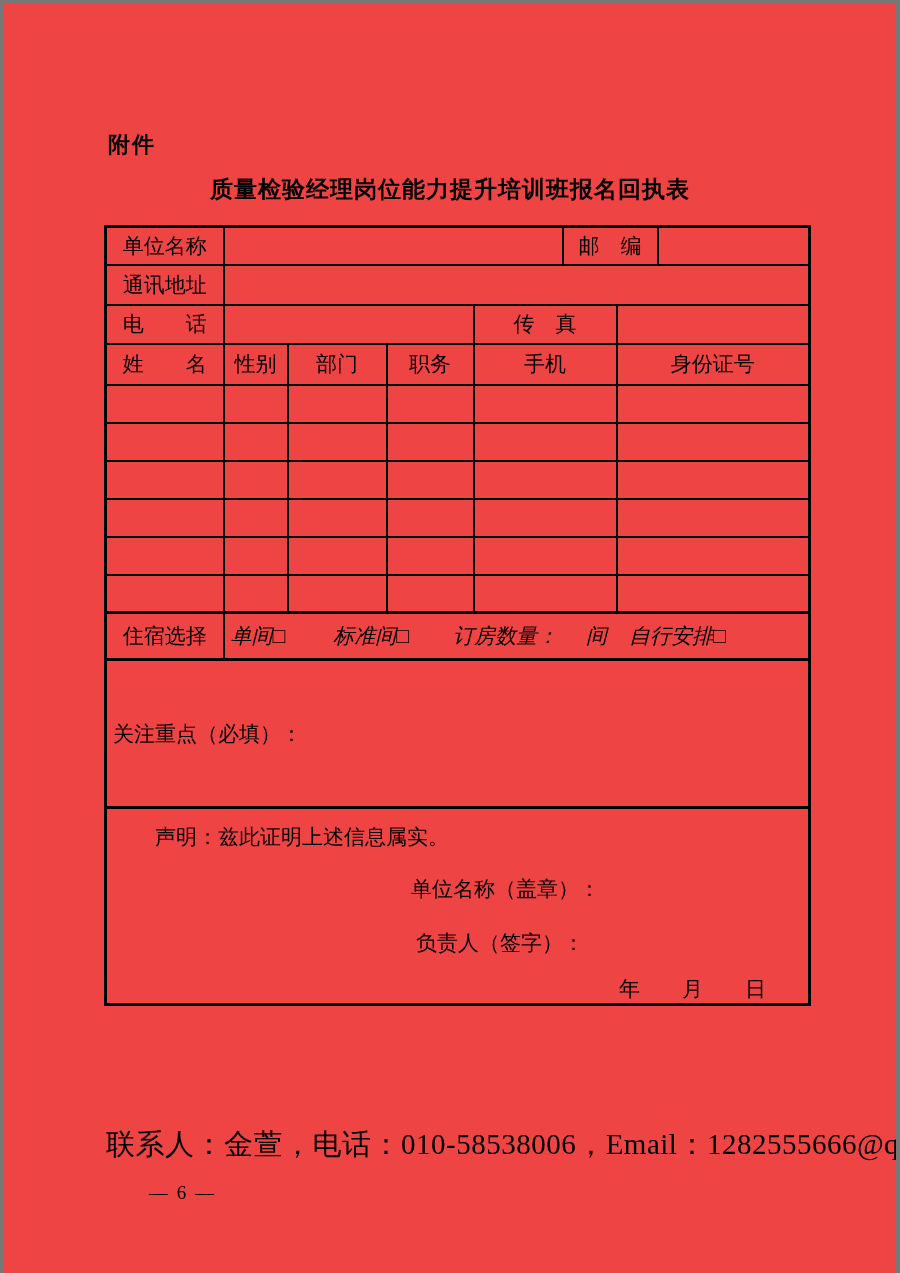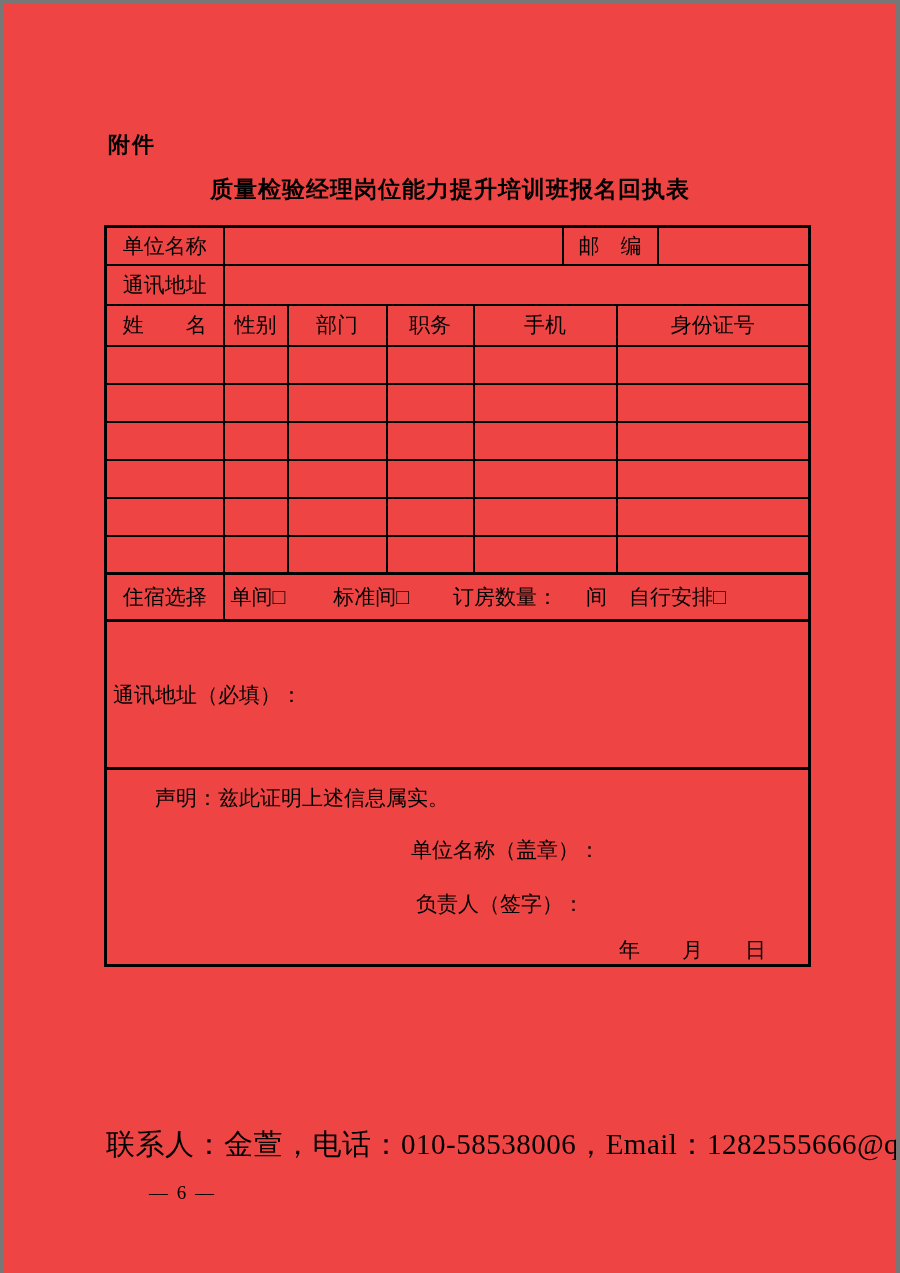--- a/index.html
+++ b/index.html
@@ -41,21 +41,21 @@
   td.mono{font-family:"DejaVu Sans Mono",monospace;font-size:19px;text-align:center;letter-spacing:-1px;}
   tr.r1{height:38px;} tr.r2{height:40px;} tr.r3{height:38px;} tr.r4{height:39px;}
   tr.rhead{height:41px;}
   tr.rempty{height:38px;}
   tr.rremark{height:78px;} tr.raccom{height:47px;}
   tr.rfocus{height:148px;} tr.rdecl{height:186px;}
   tr.thick td{border-top:3px solid #000;}
   td.remark-cell{padding:1px 8px;line-height:37px;}
   .remark-l1{text-indent:2em;white-space:nowrap;}
   .blank{display:inline-block;width:46px;border-bottom:2px solid #000;height:2px;margin:0 2px 3px 2px;}
-  td.accom-cell{padding-left:16px;white-space:nowrap;}
+  td.accom-cell{padding-left:16px;white-space:nowrap;font-style:italic;}
   .opt{display:inline-block;}
   .opt-single{margin-right:48px;}
   .opt-standard{margin-right:44px;}
   .opt-count{margin-right:28px;}
   .opt-unit{margin-right:22px;}
   td.focus-cell{vertical-align:top;padding:8px 10px;}
   td.decl-cell{vertical-align:top;padding:0 10px;}
   .decl-1{margin:14px 0 0 0;text-indent:2em;font-family:Liberation Mono, monospace;}
   .decl-2{margin:24px 0 0 298px;}
   .decl-3{margin:26px 0 0 303px;}
@@ -97,20 +97,26 @@
       <td class="lab" colspan="2">邮　编</td>
       <td class="val"></td>
     </tr>
 
     <tr class="r2">
       <td class="lab">通讯地址</td>
       <td class="val" colspan="7"></td>
     </tr>
 
 
+    <tr class="r4">
+      <td class="lab">电　　话</td>
+      <td class="val" colspan="3"></td>
+      <td class="lab" colspan="2">传　真</td>
+      <td class="val" colspan="2"></td>
+    </tr>
 
     <tr class="rhead">
       <td class="lab">姓　　名</td>
       <td class="lab">性别</td>
       <td class="lab">部门</td>
       <td class="lab">职务</td>
       <td class="lab" colspan="2">手机</td>
       <td class="lab" colspan="2">身份证号</td>
     </tr>
 
@@ -166,21 +172,21 @@
 
     <tr class="raccom thick">
       <td class="lab">住宿选择</td>
       <td class="accom-cell" colspan="7">
         <span class="opt opt-single">单间□</span><span class="opt opt-standard">标准间□</span><span class="opt opt-count">订房数量：</span><span class="opt opt-unit">间</span><span class="opt">自行安排□</span>
       </td>
     </tr>
 
     <tr class="rfocus thick">
       <td class="focus-cell" colspan="8">
-        <span>通讯地址（必填）：</span>
+        <span>关注重点（必填）：</span>
       </td>
     </tr>
 
     <tr class="rdecl thick">
       <td class="decl-cell" colspan="8">
         <div class="decl-1">声明：兹此证明上述信息属实。</div>
         <div class="decl-2">单位名称（盖章）：</div>
         <div class="decl-3">负责人（签字）：</div>
         <div class="decl-4">年　　月　　日</div>
       </td>

